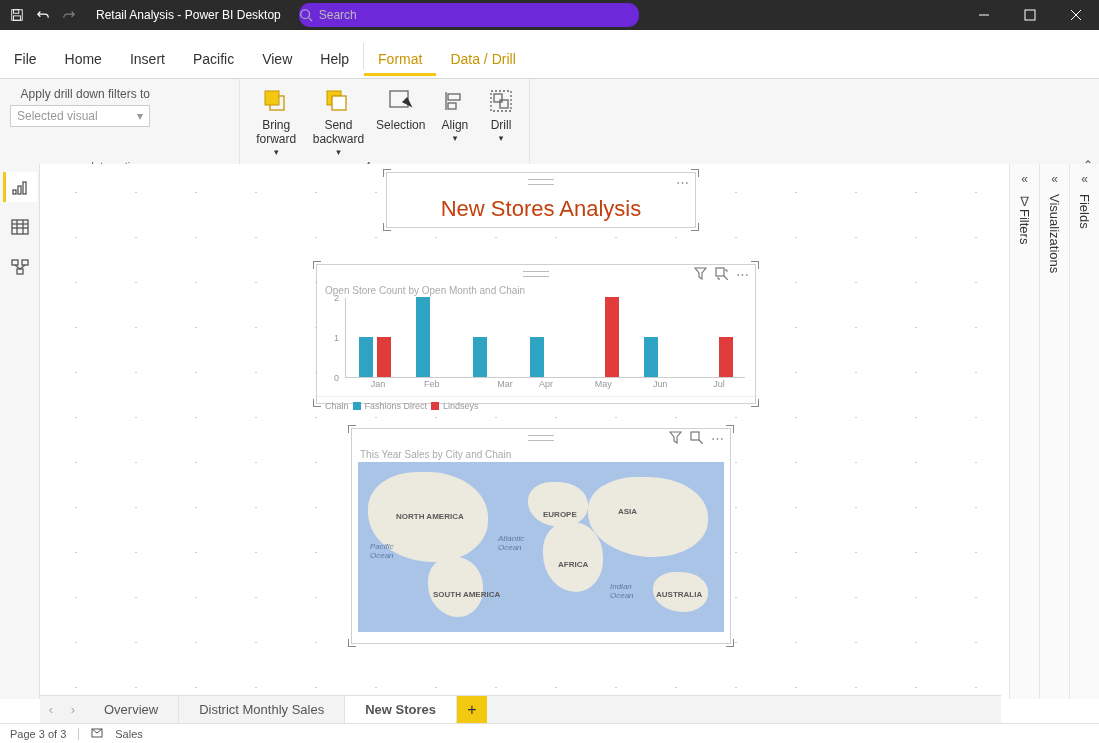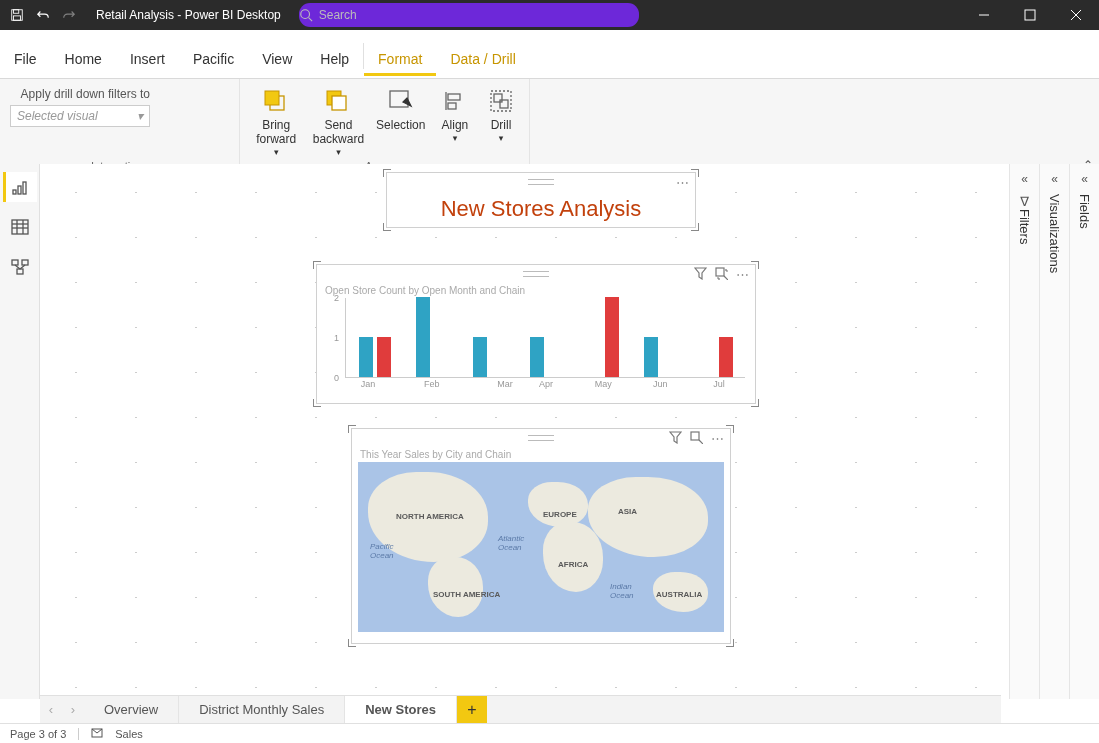--- a/index.html
+++ b/index.html
@@ -24,21 +24,21 @@
 .menu-row .sep { width: 1px; height: 26px; background: #e0e0e0; margin: 0 0px 5px; }
 
 
 .ribbon { height: 98px; background: #f6f6f6; border-bottom: 1px solid #d9d9d9; display: flex; position: relative; }
 .rgroup { border-right: 1px solid #e4e4e4; display: flex; flex-direction: column; justify-content: space-between; padding: 4px 10px 2px; }
 .rgroup .row { display: flex; align-items: flex-start; gap: 10px; }
 .rbtn { display: flex; flex-direction: column; align-items: center; width: 58px; cursor: pointer; font-size: 12px; color: #333; text-align: center; line-height: 1.15; padding-top: 2px; }
 .rbtn .ico { width: 32px; height: 32px; display: flex; align-items: center; justify-content: center; margin-bottom: 2px; }
 .rgroup .glabel { font-size: 11px; color: #666; text-align: center; padding-bottom: 2px; }
 .interactions-block { display: flex; flex-direction: column; align-items: flex-end; font-size: 12px; color: #555; padding-top: 4px; }
-.interactions-block .combo { width: 140px; height: 22px; border: 1px solid #ccc; background: #fff; color: #999; font-size: 12px; padding: 0 6px; display: flex; align-items: center; justify-content: space-between; margin-top: 4px; font-style: italic; }
+.interactions-block .combo { width: 140px; height: 22px; border: 1px solid #ccc; background: #fff; color: #999; font-size: 12px; padding: 0 6px; display: flex; align-items: center; justify-content: space-between; margin-top: 4px; }
 .ribbon .collapse-caret { position: absolute; right: 6px; bottom: 4px; font-size: 12px; color: #555; cursor: pointer; }
 
 
 .main { position: absolute; top: 164px; bottom: 44px; left: 0; right: 0; display: flex; }
 .left-rail { width: 40px; background: #f6f6f6; border-right: 1px solid #e0e0e0; display: flex; flex-direction: column; align-items: center; padding-top: 8px; gap: 10px; }
 .left-rail .lbtn { width: 34px; height: 30px; display: flex; align-items: center; justify-content: center; cursor: pointer; color: #555; }
 .left-rail .lbtn.active { border-left: 3px solid #f2c811; background: #fff; }
 
 .canvas-wrap { flex: 1; position: relative; overflow: hidden; background: #fff; }
 .canvas { position: absolute; inset: 6px 6px 6px 6px; background: #fff;
@@ -330,34 +330,41 @@
             <span>⋯</span>
           </div>
         </div>
         <div class="vtitle">Open Store Count by Open Month and Chain</div>
         <div class="chart-area" id="chart-area">
             <div class="ytick" style="top: 80px;">0</div>
             <div class="ytick" style="top: 40px;">1</div>
             <div class="ytick" style="top: 0px;">2</div>
             <div class="bar" style="background: rgb(47, 163, 196); height: 40px; left: 12.5714px;"></div>
             <div class="bar" style="background: rgb(224, 60, 60); height: 40px; left: 30.5714px;"></div>
-            <div class="xlab" style="left: 22px;">Jan</div>
+            <div class="xlab" style="left: 32px;">Jan</div>
             <div class="bar" style="background: rgb(47, 163, 196); height: 80px; left: 69.7143px;"></div>
             <div class="xlab" style="left: 85.7143px;">Feb</div>
             <div class="bar" style="background: rgb(47, 163, 196); height: 40px; left: 126.857px;"></div>
             <div class="xlab" style="left: 159px;">Mar</div>
             <div class="bar" style="background: rgb(47, 163, 196); height: 40px; left: 184px;"></div>
             <div class="xlab" style="left: 200px;">Apr</div>
             <div class="bar" style="background: rgb(224, 60, 60); height: 80px; left: 259.143px;"></div>
             <div class="xlab" style="left: 257.143px;">May</div>
             <div class="bar" style="background: rgb(47, 163, 196); height: 40px; left: 298.286px;"></div>
             <div class="xlab" style="left: 314.286px;">Jun</div>
             <div class="bar" style="background: rgb(224, 60, 60); height: 40px; left: 373.429px;"></div>
             <div class="xlab" style="left: 373px;">Jul</div>
           </div>
+        <div class="legend">
+          <span>Chain</span>
+          <span class="sw" id="sw0" style="background: rgb(47, 163, 196);"></span>
+            <span>Fashions Direct</span>
+          <span class="sw" id="sw1" style="background: rgb(224, 60, 60);"></span>
+            <span>Lindseys</span>
+        </div>
       </div>
 
       <div class="visual map-visual">
         <div class="corner" style="top:-4px;left:-4px">
             <svg width="12" height="12" stroke="#888" stroke-width="2" fill="none">
               <path d="M0 8 V0 H8"></path>
             </svg>
           </div>
         <div class="corner" style="top:-4px;right:-4px">
             <svg width="12" height="12" stroke="#888" stroke-width="2" fill="none">

